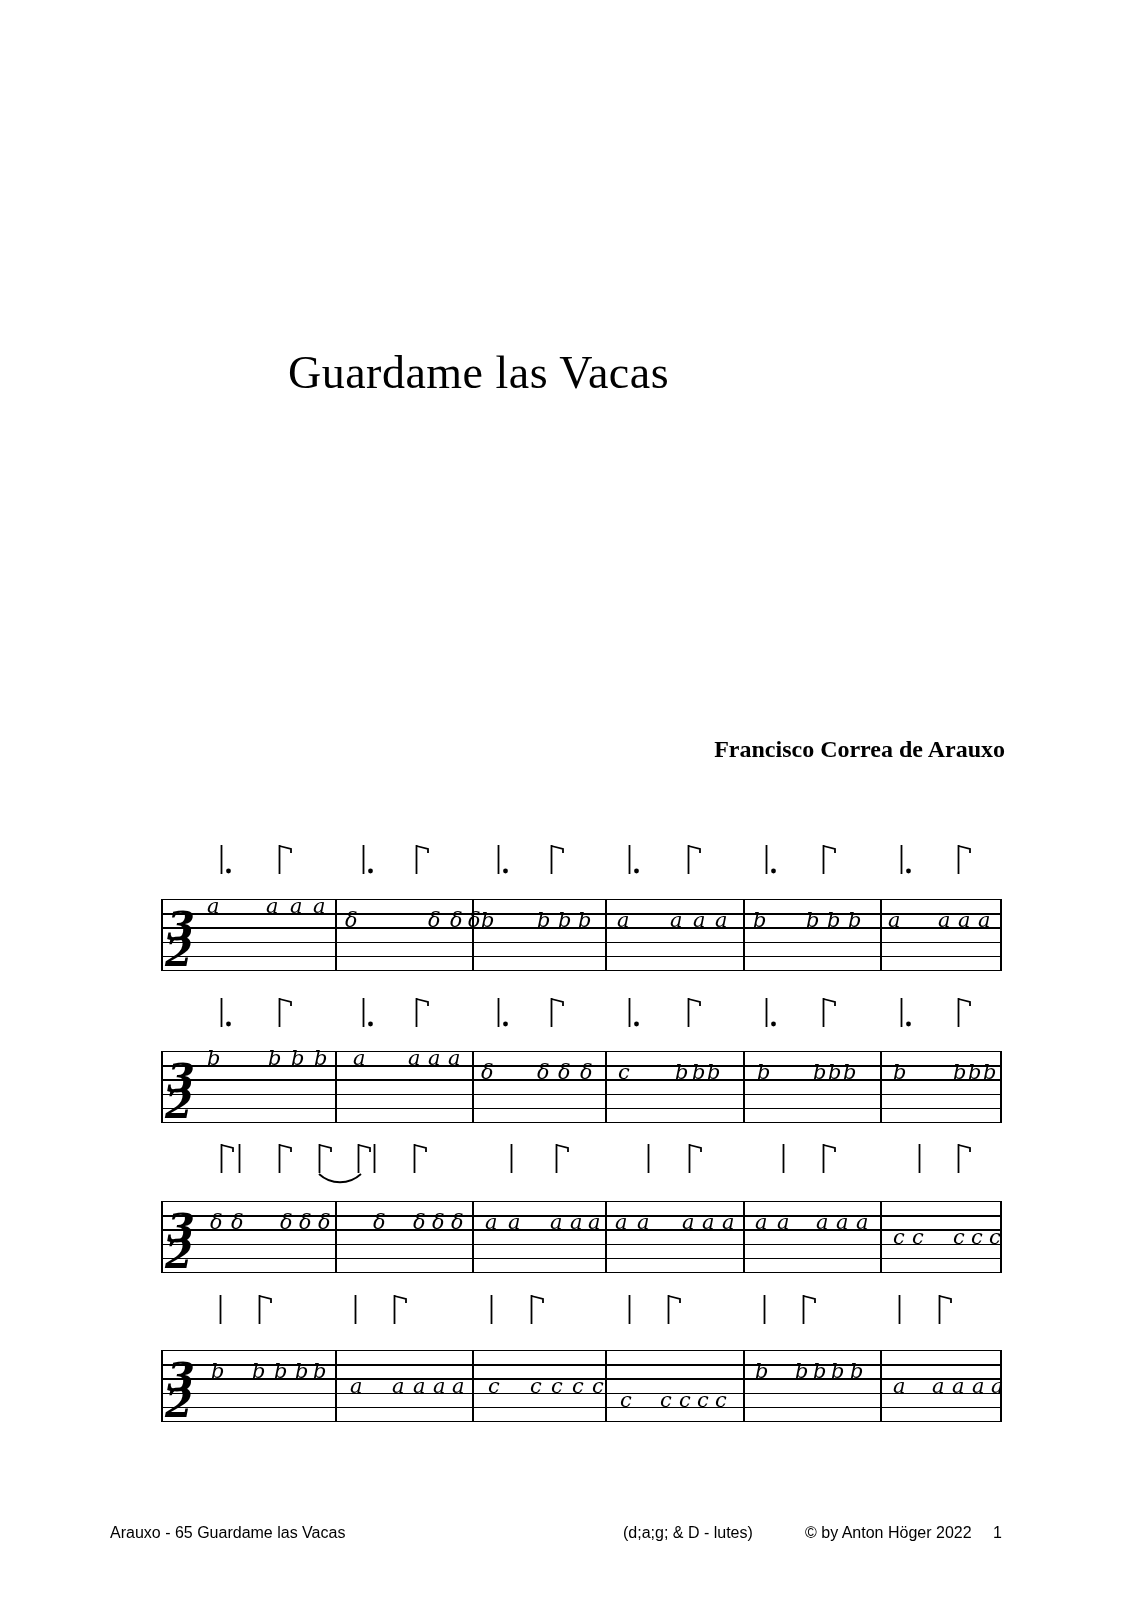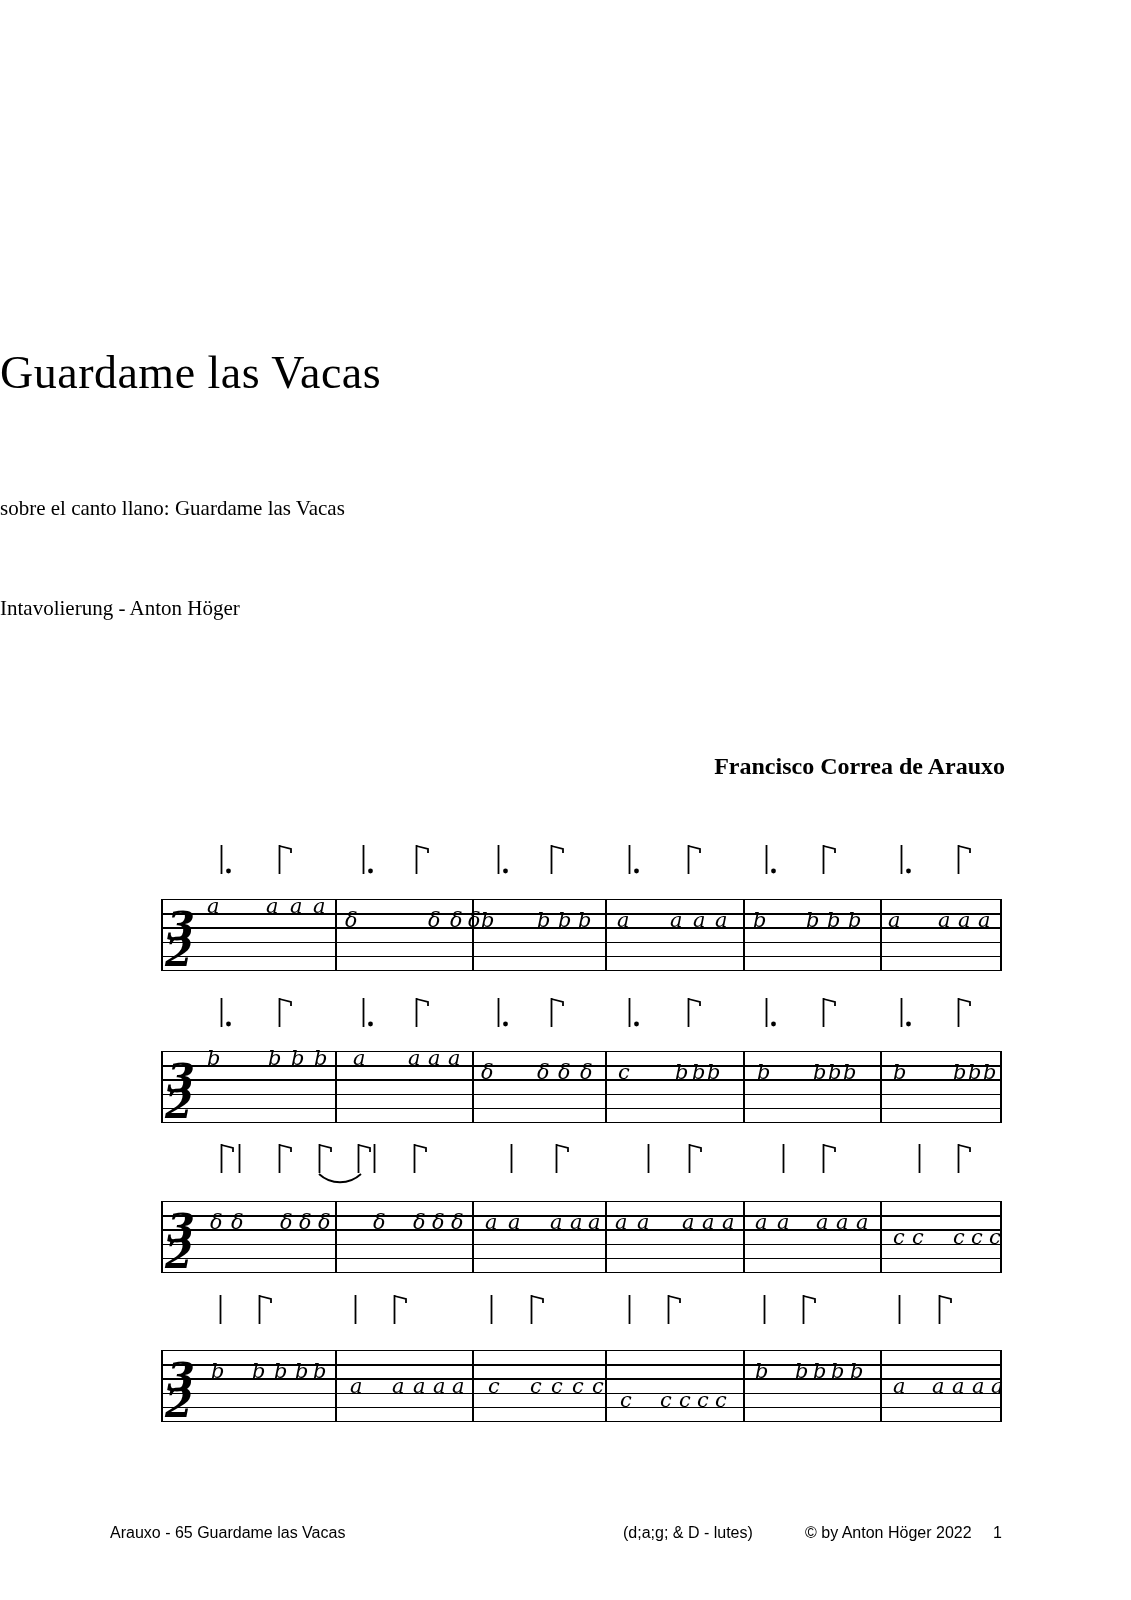--- a/index.html
+++ b/index.html
@@ -2,43 +2,41 @@
 <html><head>
 <meta charset="utf-8">
 <style>
   html,body { margin:0; padding:0; background:#e8e8e8; }
   .page {
     position:relative; width:1131px; height:1600px; margin:0 auto;
     background:#ffffff; overflow:hidden; color:#000;
     font-family:"Liberation Serif", serif;
   }
   .abs { position:absolute; }
-  .center { left:0; width:957px; }
+  .center { left:0; width:957px; text-align:center; }
   .title { font-size:46px; letter-spacing:0.5px; }
   .subtitle { font-size:21px; line-height:28.5px; }
   .arranger { font-size:21px; }
   .composer { font-weight:bold; font-size:24px; right:126px; }
   .footer { font-family:"Liberation Sans", sans-serif; font-size:16px; top:1524px; white-space:nowrap; }
   
   .sline { position:absolute; height:1.4px; background:#000; }
   .bline { position:absolute; width:1.6px; background:#000; }
   .tsig  { position:absolute; font:italic 700 40px/30px "DejaVu Serif", serif; }
   .tnote { position:absolute; font:italic 21px "DejaVu Serif", serif; }
   .rsign, .slur { position:absolute; }
 </style>
 </head>
 <body>
 
 <div class="page">
   <div class="abs center title" style="top:346px;">Guardame las Vacas</div>
   <div class="abs center subtitle" style="top:494px;">
-    <div>sobre el canto llano: Guardame las Vacas</div>
   </div>
-  <div class="abs center arranger" style="top:596px;">Intavolierung - Anton Höger</div>
-  <div class="abs composer" style="top:753px;">Francisco Correa de Arauxo</div>
+  <div class="abs composer" style="top:736px;">Francisco Correa de Arauxo</div>
 
   <div>
       <div class="sline" style="left: 161px; top: 899px; width: 839px;"></div>
       <div class="sline" style="left: 161px; top: 913.2px; width: 839px;"></div>
       <div class="sline" style="left: 161px; top: 927.4px; width: 839px;"></div>
       <div class="sline" style="left: 161px; top: 941.6px; width: 839px;"></div>
       <div class="sline" style="left: 161px; top: 955.8px; width: 839px;"></div>
       <div class="sline" style="left: 161px; top: 970px; width: 839px;"></div>
       <div class="bline" style="left: 161px; top: 899px; height: 72.4px;"></div>
       <div class="bline" style="left: 335px; top: 899px; height: 72.4px;"></div>

